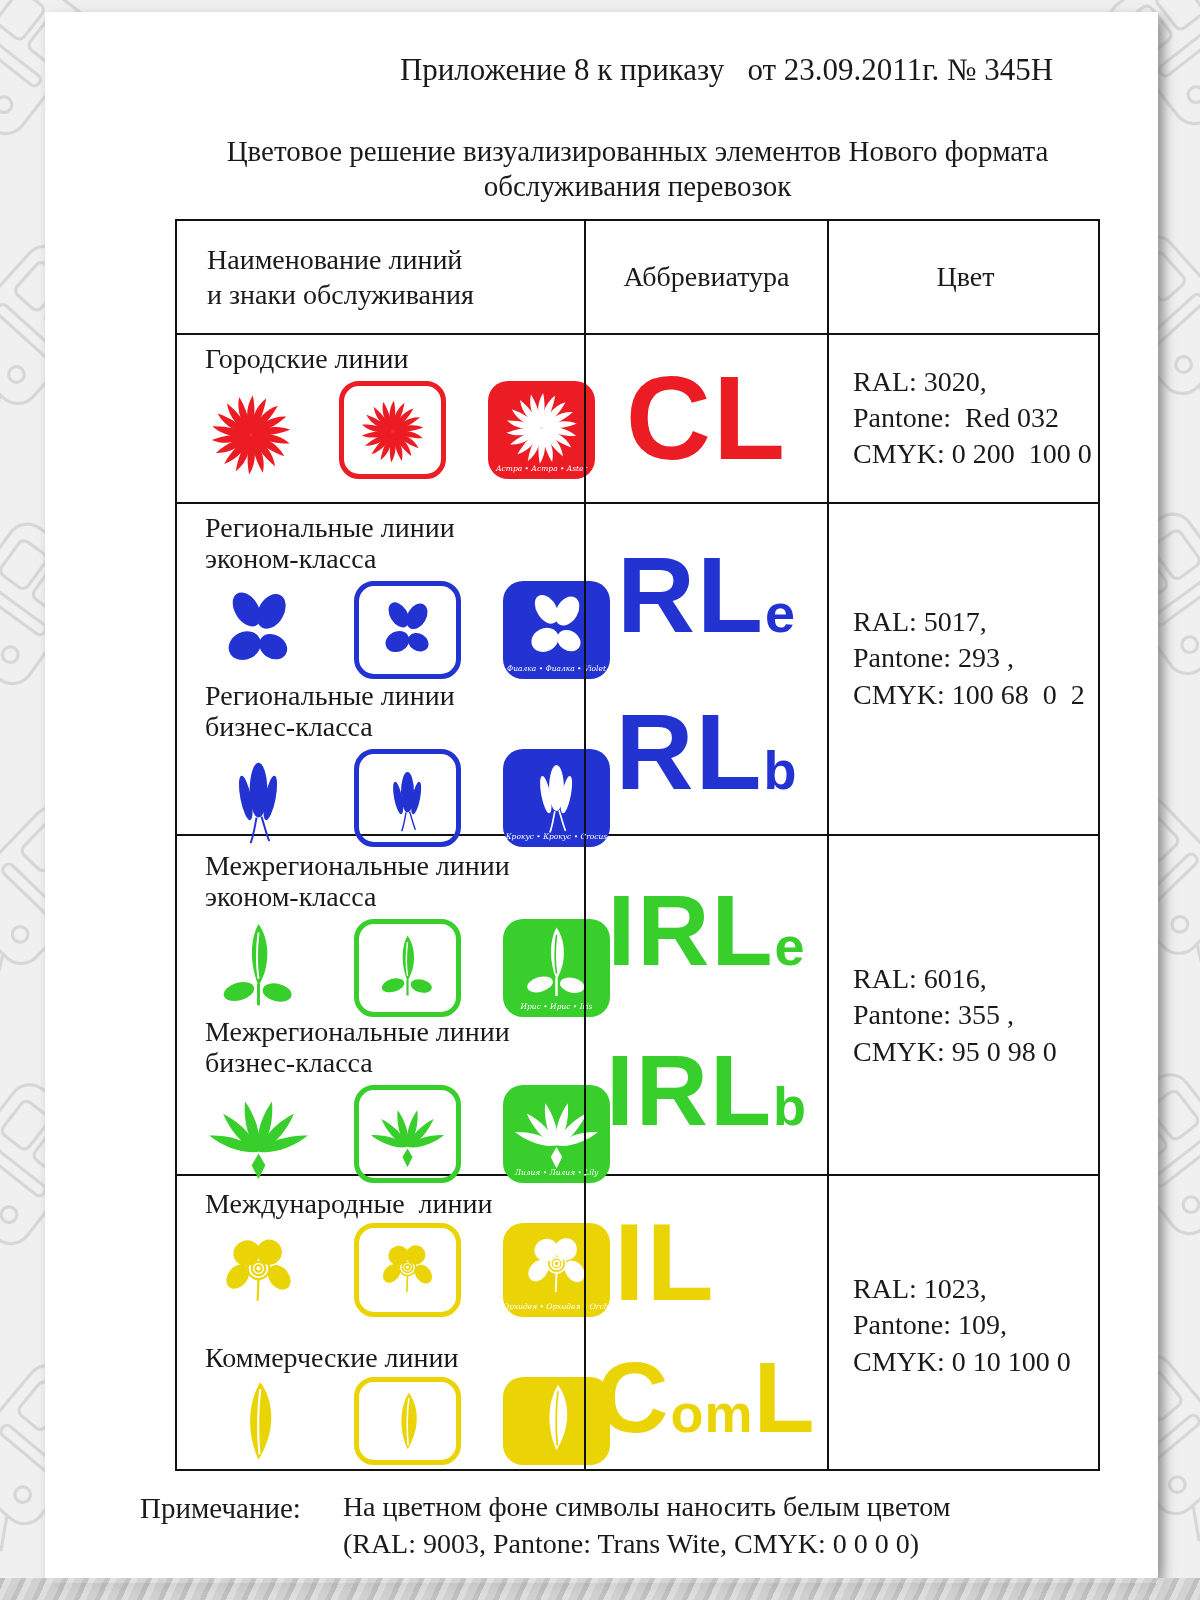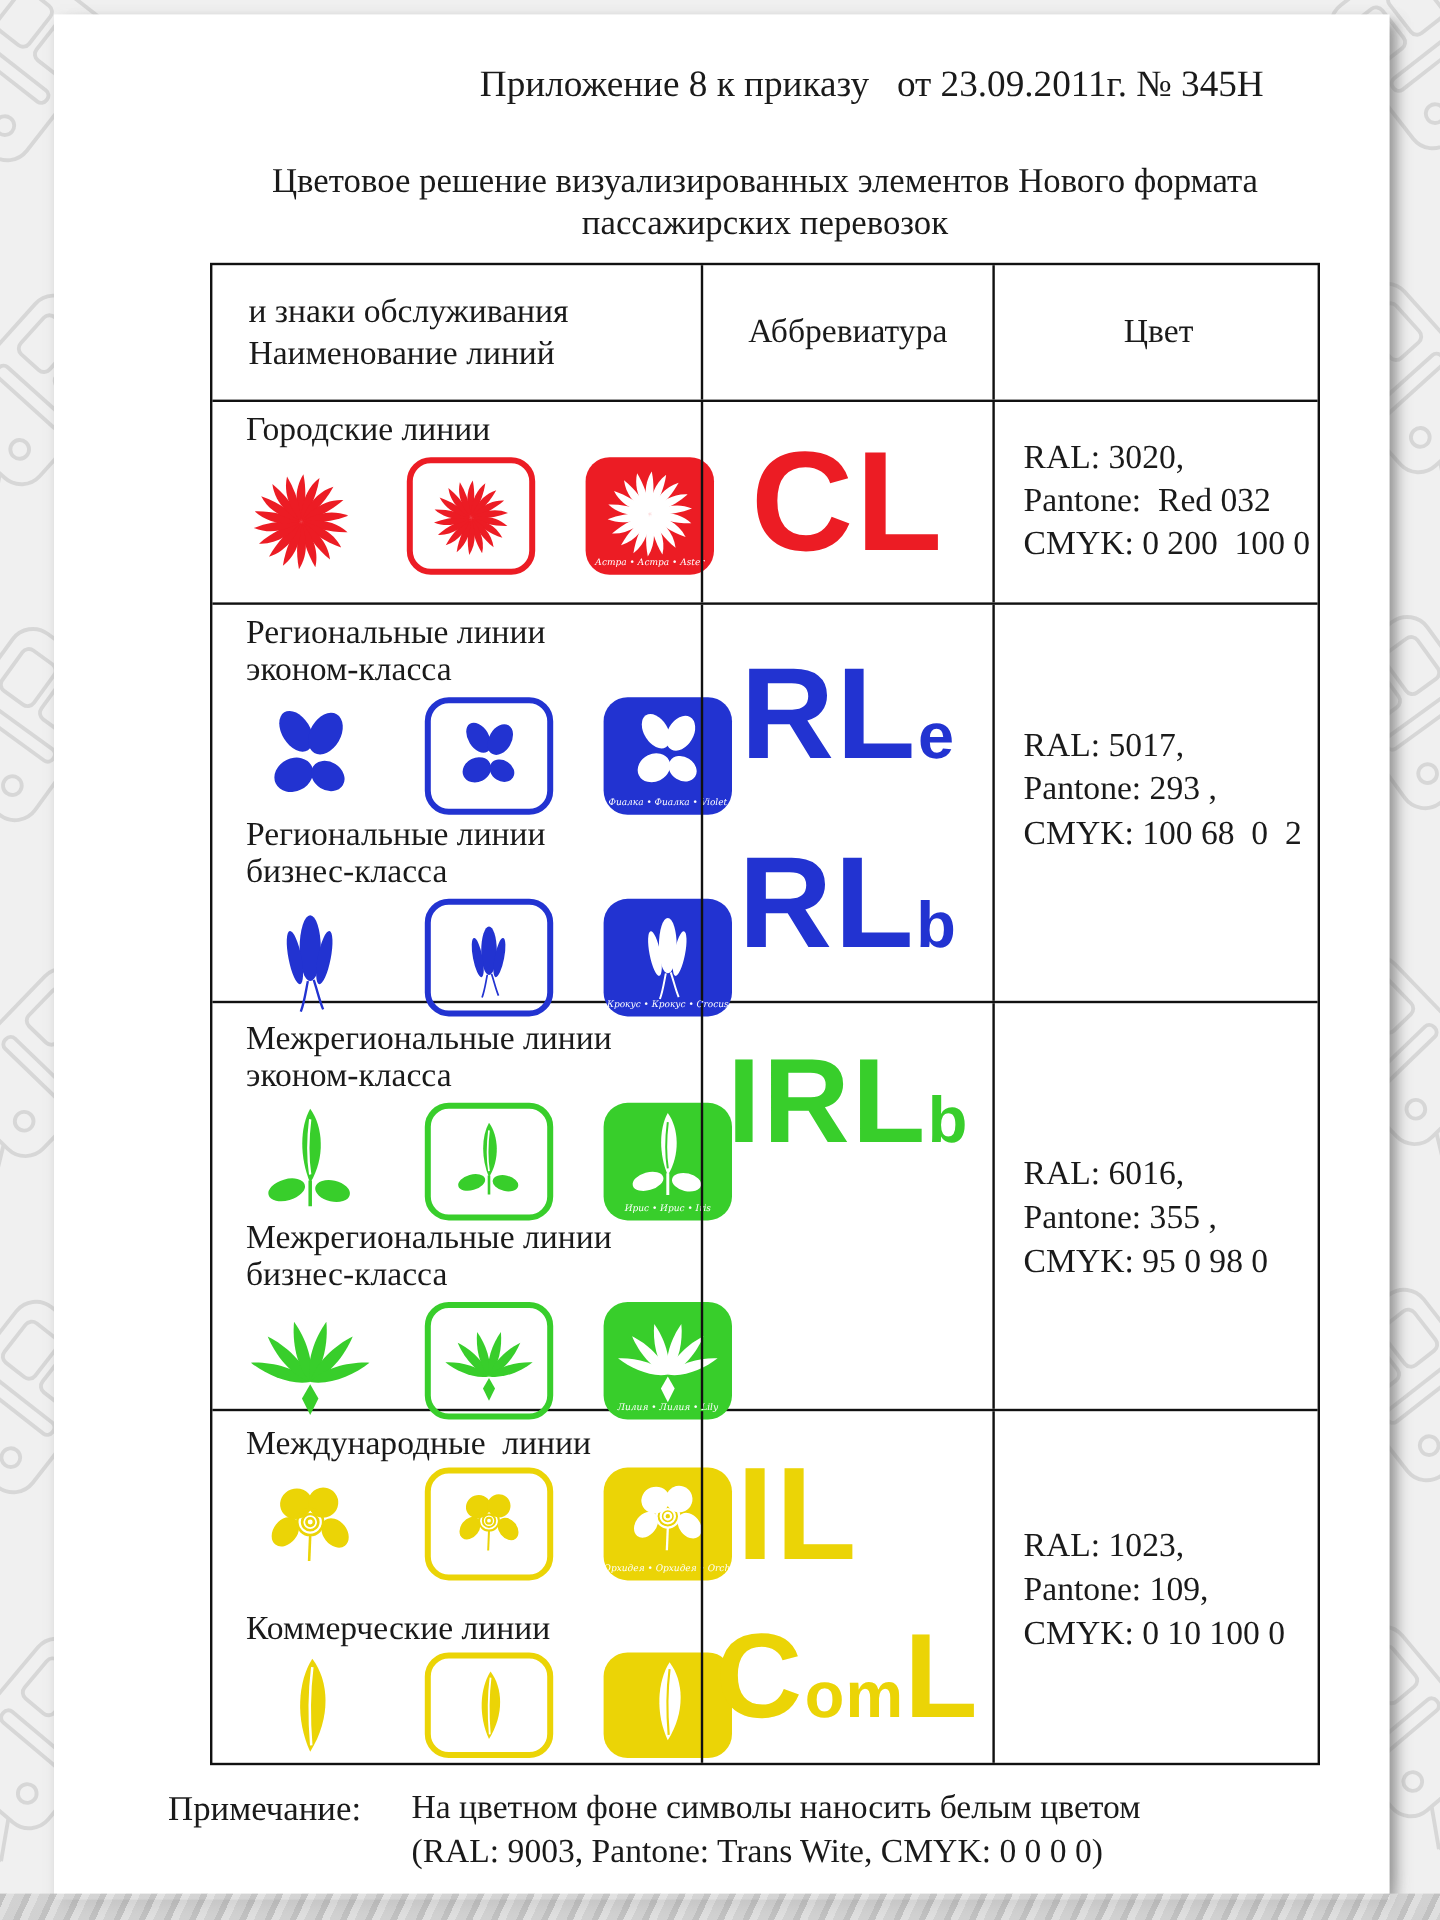--- a/index.html
+++ b/index.html
@@ -130,30 +130,30 @@
     </svg>
 </div>
 <div class="bottom-band"></div>
 
 <div class="page">
 
   <div class="doc-header">Приложение 8 к приказу   от 23.09.2011г. № 345Н</div>
 
   <div class="doc-title">
     <span class="line">Цветовое решение визуализированных элементов Нового формата</span>
-    <span class="line">пассажирских перевозок</span>
+    <span class="line">обслуживания перевозок</span>
   </div>
 
   <div class="tbl">
 
     <div class="trow hrow">
       <div class="cell h-name">
         <div>
+          <span style="display:block">Наименование линий</span>
           <span style="display:block">и знаки обслуживания</span>
-          <span style="display:block">Наименование линий</span>
         </div>
       </div>
       <div class="cell h-center">Аббревиатура</div>
       <div class="cell h-center">Цвет</div>
     </div>
 
     <div class="trow row-city" style="height: 167px; --row-color: #EC1C24;">
       <div class="cell">
         <div class="section" style="height:165px">
           <div class="sec-title">
@@ -404,20 +404,23 @@
                   <path d="M50,68 C42,53 44,31 50,15 C56,31 58,53 50,68 Z" fill="currentColor" transform="rotate(43 50 68)"></path>
                   <path d="M50,68 C42,53 44,31 50,15 C56,31 58,53 50,68 Z" fill="currentColor" transform="rotate(72 50 68)"></path>
                   <path d="M50,70 L57,82 L50,96 L43,82 Z" fill="currentColor"></path>
                 </svg>
                 <span class="tiny-label">Лилия • Лилия • Lily</span>
               </div>
           </div>
         </div>
       </div>
       <div class="cell abbr-cell">
+        <div class="sub" style="height:172px;padding-top:16px">
+          <div class="abbr"><span class="big" style="font-size:100px">IRL</span><span class="small">e</span></div>
+        </div>
         <div class="sub" style="height:164px">
           <div class="abbr"><span class="big" style="font-size:100px">IRL</span><span class="small">b</span></div>
         </div>
       </div>
       <div class="cell color-cell" style="align-items:flex-start">
         <div class="colortext" style="margin-top:125px">RAL: 6016,
 Pantone: 355 ,
 CMYK: 95 0 98 0</div>
       </div>
     </div>

